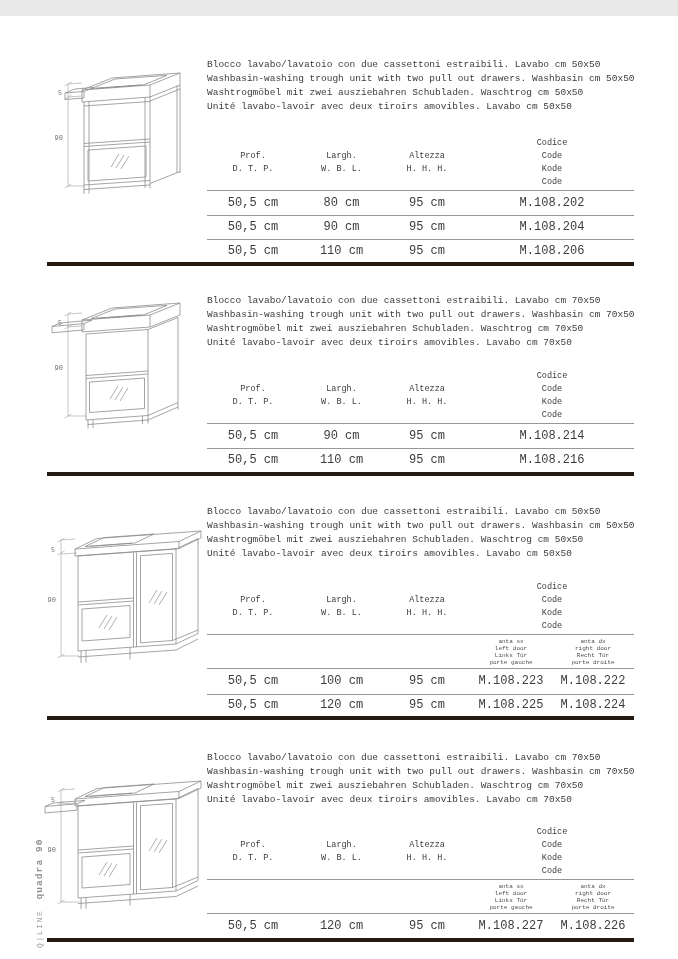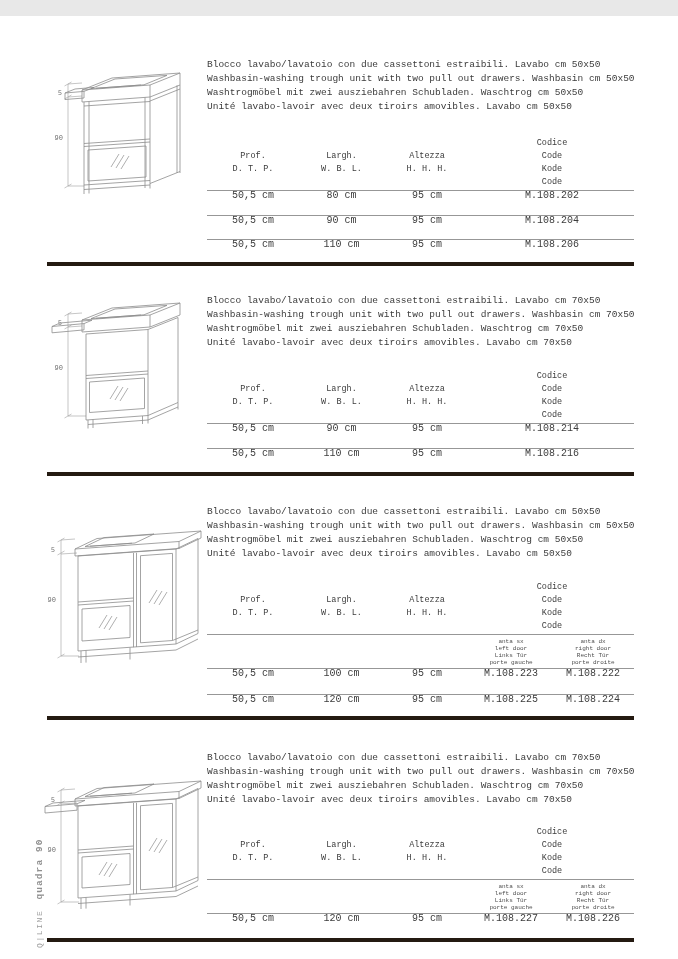--- a/index.html
+++ b/index.html
@@ -3,21 +3,21 @@
 <meta charset="utf-8">
 <style>
   html,body{margin:0;padding:0;background:#e8e8e8;}
   .page{
     position:relative;width:678px;height:959px;margin:16px auto;background:#ffffff;
     font-family:Liberation Mono, monospace;color:#3c3c3c;overflow:hidden;
   }
   .desc{position:absolute;left:207px;font-size:9.5px;line-height:14px;color:#3c3c3c;}
   .hcol{position:absolute;text-align:center;font-size:8.5px;line-height:13px;color:#3c3c3c;}
   .subcol{position:absolute;text-align:center;font-size:6px;line-height:7px;color:#4e4e4e;}
-  .trow{position:absolute;left:207px;width:427px;display:flex;font-size:10px;color:#3c3c3c;}
+  .trow{position:absolute;left:207px;width:427px;display:flex;align-items:center;font-size:12px;color:#3c3c3c;}
   .trow>div{text-align:center;}
   .c1{width:92px}.c2{width:85px}.c3{width:86px}.c4{width:164px}.c5{width:82px}
   .line{position:absolute;left:207px;width:427px;height:1px;background:#979797;}
   .thick{position:absolute;left:47px;width:587px;height:4px;
     background:linear-gradient(180deg,#241a11 0%,#241a11 38%,#7a6a57 38%,#7a6a57 55%,#241a11 55%,#241a11 100%);}
   .side{position:absolute;left:29px;top:932px;transform-origin:0 0;transform:rotate(-90deg);
     white-space:nowrap;color:#9b9b9b;}
   .side .brand{font-size:8px;letter-spacing:1.6px;margin-right:10px;}
   .side .series{font-size:9.5px;font-weight:bold;letter-spacing:1.1px;color:#8f8f8f;}
   svg.draw{position:absolute;}

